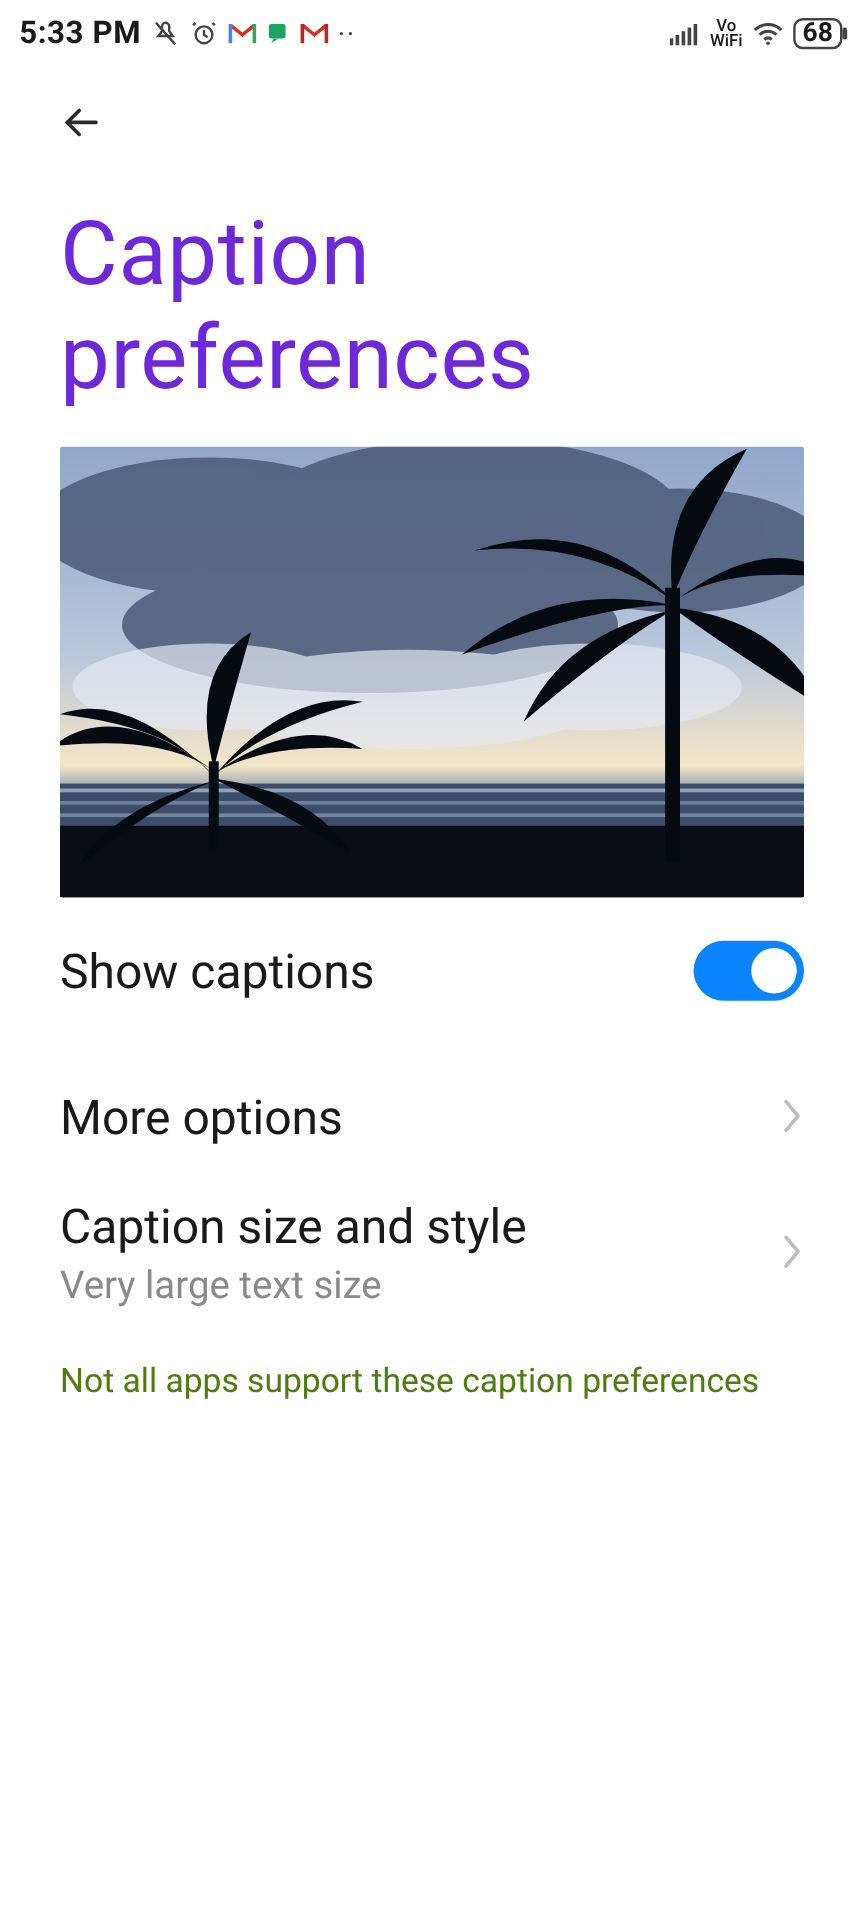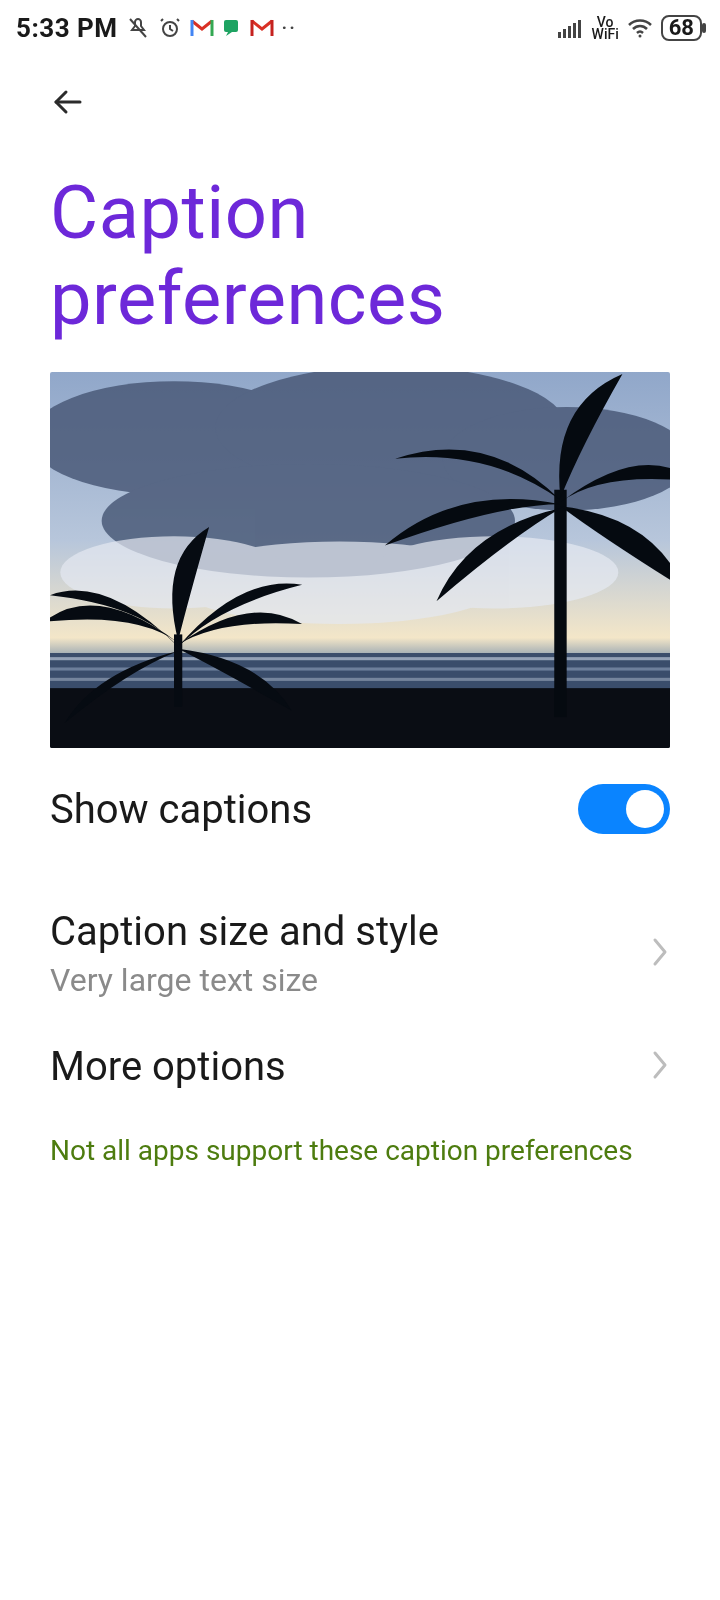--- a/index.html
+++ b/index.html
@@ -179,33 +179,33 @@
     </div>
     <div class="toggle">
       <div class="knob"></div>
     </div>
   </div>
 
   <div class="sep"></div>
 
   <div class="row compact">
     <div class="left">
-      <span class="label">Caption size and style</span>
-      <span class="sub">Very large text size</span>
+      <span class="label">More options</span>
     </div>
     <span class="chev">
       <svg width="20" height="34" viewBox="0 0 20 34" fill="none" stroke="#bdbdbd" stroke-width="3" stroke-linecap="round" stroke-linejoin="round">
           <path d="M5 5l10 12L5 29"></path>
         </svg>
     </span>
   </div>
 
   <div class="row compact">
     <div class="left">
-      <span class="label">More options</span>
+      <span class="label">Caption size and style</span>
+      <span class="sub">Very large text size</span>
     </div>
     <span class="chev">
       <svg width="20" height="34" viewBox="0 0 20 34" fill="none" stroke="#bdbdbd" stroke-width="3" stroke-linecap="round" stroke-linejoin="round">
           <path d="M5 5l10 12L5 29"></path>
         </svg>
     </span>
   </div>
 
   <div class="note">Not all apps support these caption preferences</div>
 </div>

